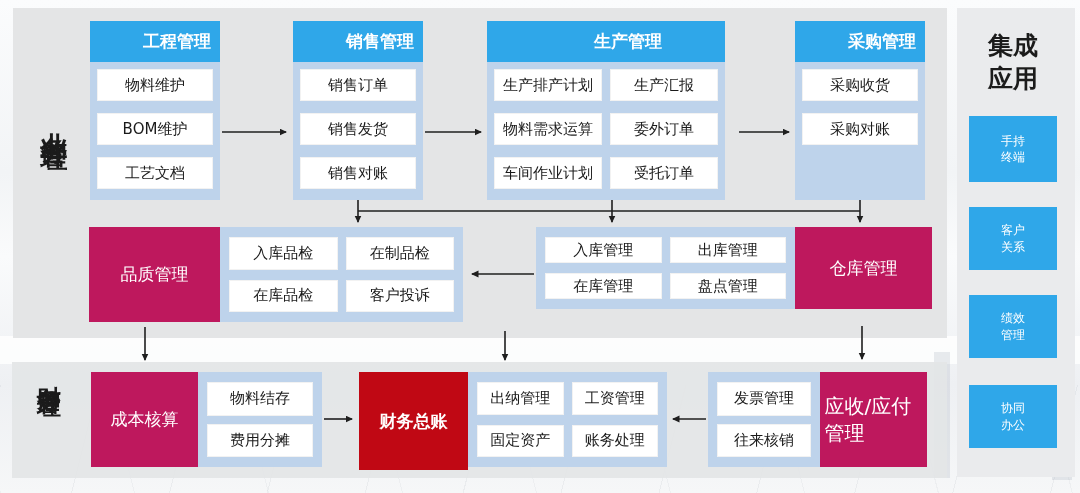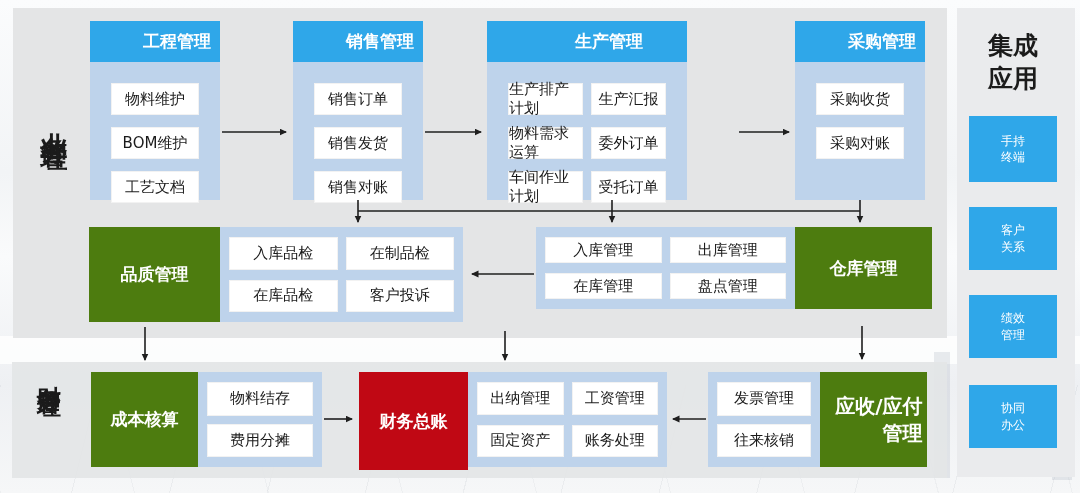--- a/index.html
+++ b/index.html
@@ -22,28 +22,28 @@
   .vlabel{position:absolute;z-index:2;writing-mode:vertical-rl;text-orientation:upright;
     color:#1b1b1b;font-weight:700;}
   .vlabel-business{left:36px;top:111px;font-size:27px;letter-spacing:4px;}
   .vlabel-finance{left:33px;top:366px;font-size:24px;letter-spacing:3px;}
   .integration-title{position:absolute;z-index:2;left:979px;top:30px;width:68px;
     font-size:25px;font-weight:700;color:#1b1b1b;text-align:center;line-height:1.3;}
 
   .col{position:absolute;z-index:2;background:#bed3eb;}
   .col-header{height:41px;background:#2fa7e9;color:#fff;display:flex;align-items:center;
     justify-content:center;font-size:17px;font-weight:600;padding-left:44px;}
-  .col-body{padding:21px;display:grid;row-gap:12px;}
+  .col-body{padding:7px;display:grid;row-gap:12px;}
   .col-body.two{grid-template-columns:1fr 1fr;column-gap:8px;}
   .wbox{background:#fff;height:32px;display:flex;align-items:center;justify-content:center;
     font-size:15px;font-weight:500;color:#1a1a1a;border:1px solid rgba(0,0,0,.05);box-sizing:border-box;}
 
   .block{position:absolute;z-index:2;display:flex;background:#bed3eb;}
-  .bigblue{background:#4d7c0f;color:#fff;display:flex;align-items:center;justify-content:center;
-    font-size:17px;font-weight:700;text-align:right;line-height:1.35;}
+  .bigblue{background:#be185d;color:#fff;display:flex;align-items:center;justify-content:center;
+    font-size:17px;font-weight:400;text-align:left;line-height:1.35;}
   .grid2{flex:1;display:grid;grid-template-columns:1fr 1fr;padding:10px 9px;gap:10px 8px;}
   .grid1{display:grid;grid-template-rows:1fr 1fr;padding:10px 9px;row-gap:8px;}
   .grid2 .wbox,.grid1 .wbox{height:auto;}
 
   .redbox{position:absolute;z-index:2;background:#c00814;color:#fff;display:flex;
     align-items:center;justify-content:center;font-size:17px;font-weight:700;}
 
   .int-item{position:absolute;z-index:2;left:969px;width:88px;background:#2fa7e9;color:#fff;
     display:flex;align-items:center;justify-content:center;font-size:12px;font-weight:500;
     text-align:center;line-height:1.35;}
@@ -81,21 +81,21 @@
 
   <div class="col" style="left:293px;top:21px;width:130px;height:179px;">
     <div class="col-header">销售管理</div>
     <div class="col-body">
       <div class="wbox">销售订单</div>
       <div class="wbox">销售发货</div>
       <div class="wbox">销售对账</div>
     </div>
   </div>
 
-  <div class="col" style="left:487px;top:21px;width:200px;height:179px;">
+  <div class="col" style="left:487px;top:21px;width:238px;height:179px;">
     <div class="col-header">生产管理</div>
     <div class="col-body two">
       <div class="wbox">生产排产计划</div>
       <div class="wbox">生产汇报</div>
       <div class="wbox">物料需求运算</div>
       <div class="wbox">委外订单</div>
       <div class="wbox">车间作业计划</div>
       <div class="wbox">受托订单</div>
     </div>
   </div>

